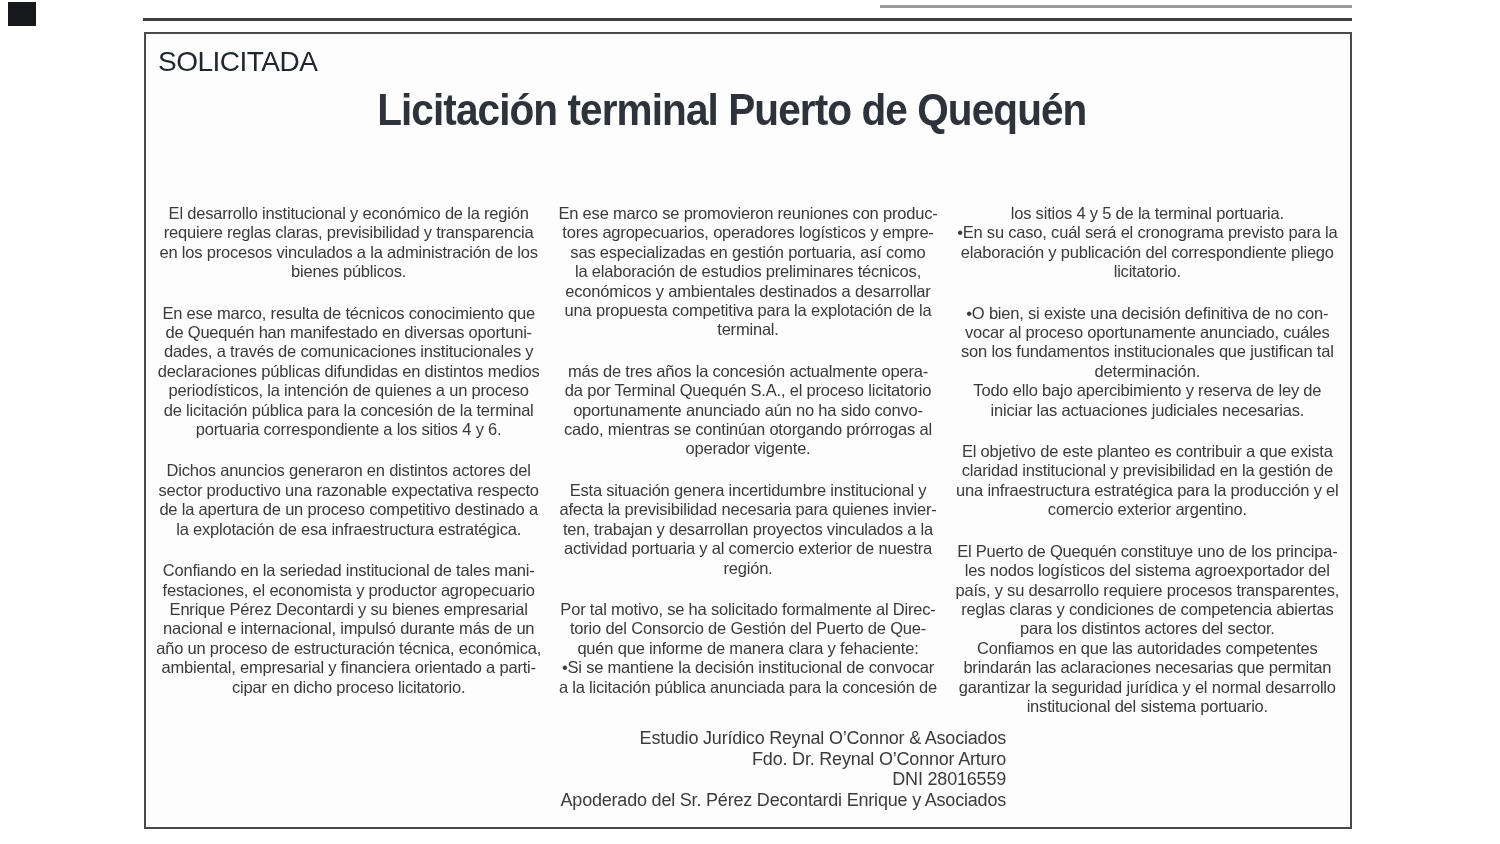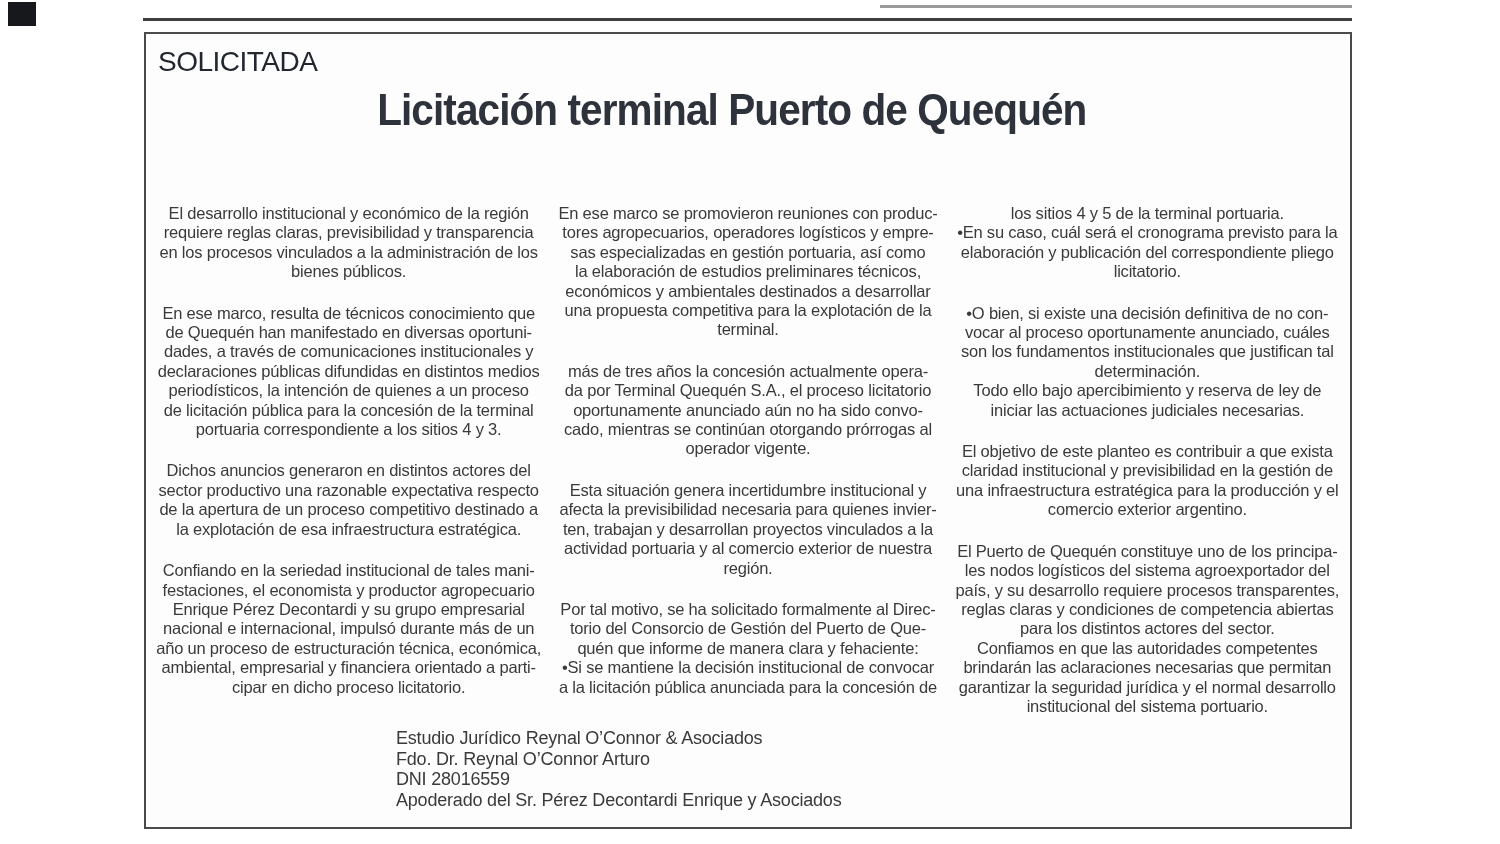--- a/index.html
+++ b/index.html
@@ -30,21 +30,21 @@
   .columns{
     position:absolute;left:6px;right:6px;top:132px;
     display:flex;gap:6px;margin-top:38px;
   }
   .column{flex:1 1 0;min-width:0;text-align:center;color:var(--text);
     font-size:16.5px;line-height:19.4px;letter-spacing:-0.2px;}
   .para{margin:0 0 22px 0;}
   .para:last-child{margin-bottom:0;}
   .line{display:block;white-space:nowrap;}
   .signature{
-    position:absolute;left:250px;top:694px;width:610px;text-align:left;
+    position:absolute;left:250px;top:694px;width:610px;text-align:right;
     color:var(--text);font-size:18px;line-height:20.6px;letter-spacing:-0.2px;
   }
 </style>
 </head>
 <body>
 
 <div class="corner-mark"></div>
 <div class="gray-rule"></div>
 <div class="dark-rule"></div>
 
@@ -60,32 +60,32 @@
           <span class="line">en los procesos vinculados a la administración de los</span>
           <span class="line">bienes públicos.</span>
         </p>
         <p class="para">
           <span class="line">En ese marco, resulta de técnicos conocimiento que</span>
           <span class="line">de Quequén han manifestado en diversas oportuni-</span>
           <span class="line">dades, a través de comunicaciones institucionales y</span>
           <span class="line">declaraciones públicas difundidas en distintos medios</span>
           <span class="line">periodísticos, la intención de quienes a un proceso</span>
           <span class="line">de licitación pública para la concesión de la terminal</span>
-          <span class="line">portuaria correspondiente a los sitios 4 y 3.</span>
+          <span class="line">portuaria correspondiente a los sitios 4 y 6.</span>
         </p>
         <p class="para">
           <span class="line">Dichos anuncios generaron en distintos actores del</span>
           <span class="line">sector productivo una razonable expectativa respecto</span>
           <span class="line">de la apertura de un proceso competitivo destinado a</span>
           <span class="line">la explotación de esa infraestructura estratégica.</span>
         </p>
         <p class="para">
           <span class="line">Confiando en la seriedad institucional de tales mani-</span>
           <span class="line">festaciones, el economista y productor agropecuario</span>
-          <span class="line">Enrique Pérez Decontardi y su grupo empresarial</span>
+          <span class="line">Enrique Pérez Decontardi y su bienes empresarial</span>
           <span class="line">nacional e internacional, impulsó durante más de un</span>
           <span class="line">año un proceso de estructuración técnica, económica,</span>
           <span class="line">ambiental, empresarial y financiera orientado a parti-</span>
           <span class="line">cipar en dicho proceso licitatorio.</span>
         </p>
       </div>
     <div class="column">
         <p class="para">
           <span class="line">En ese marco se promovieron reuniones con produc-</span>
           <span class="line">tores agropecuarios, operadores logísticos y empre-</span>

